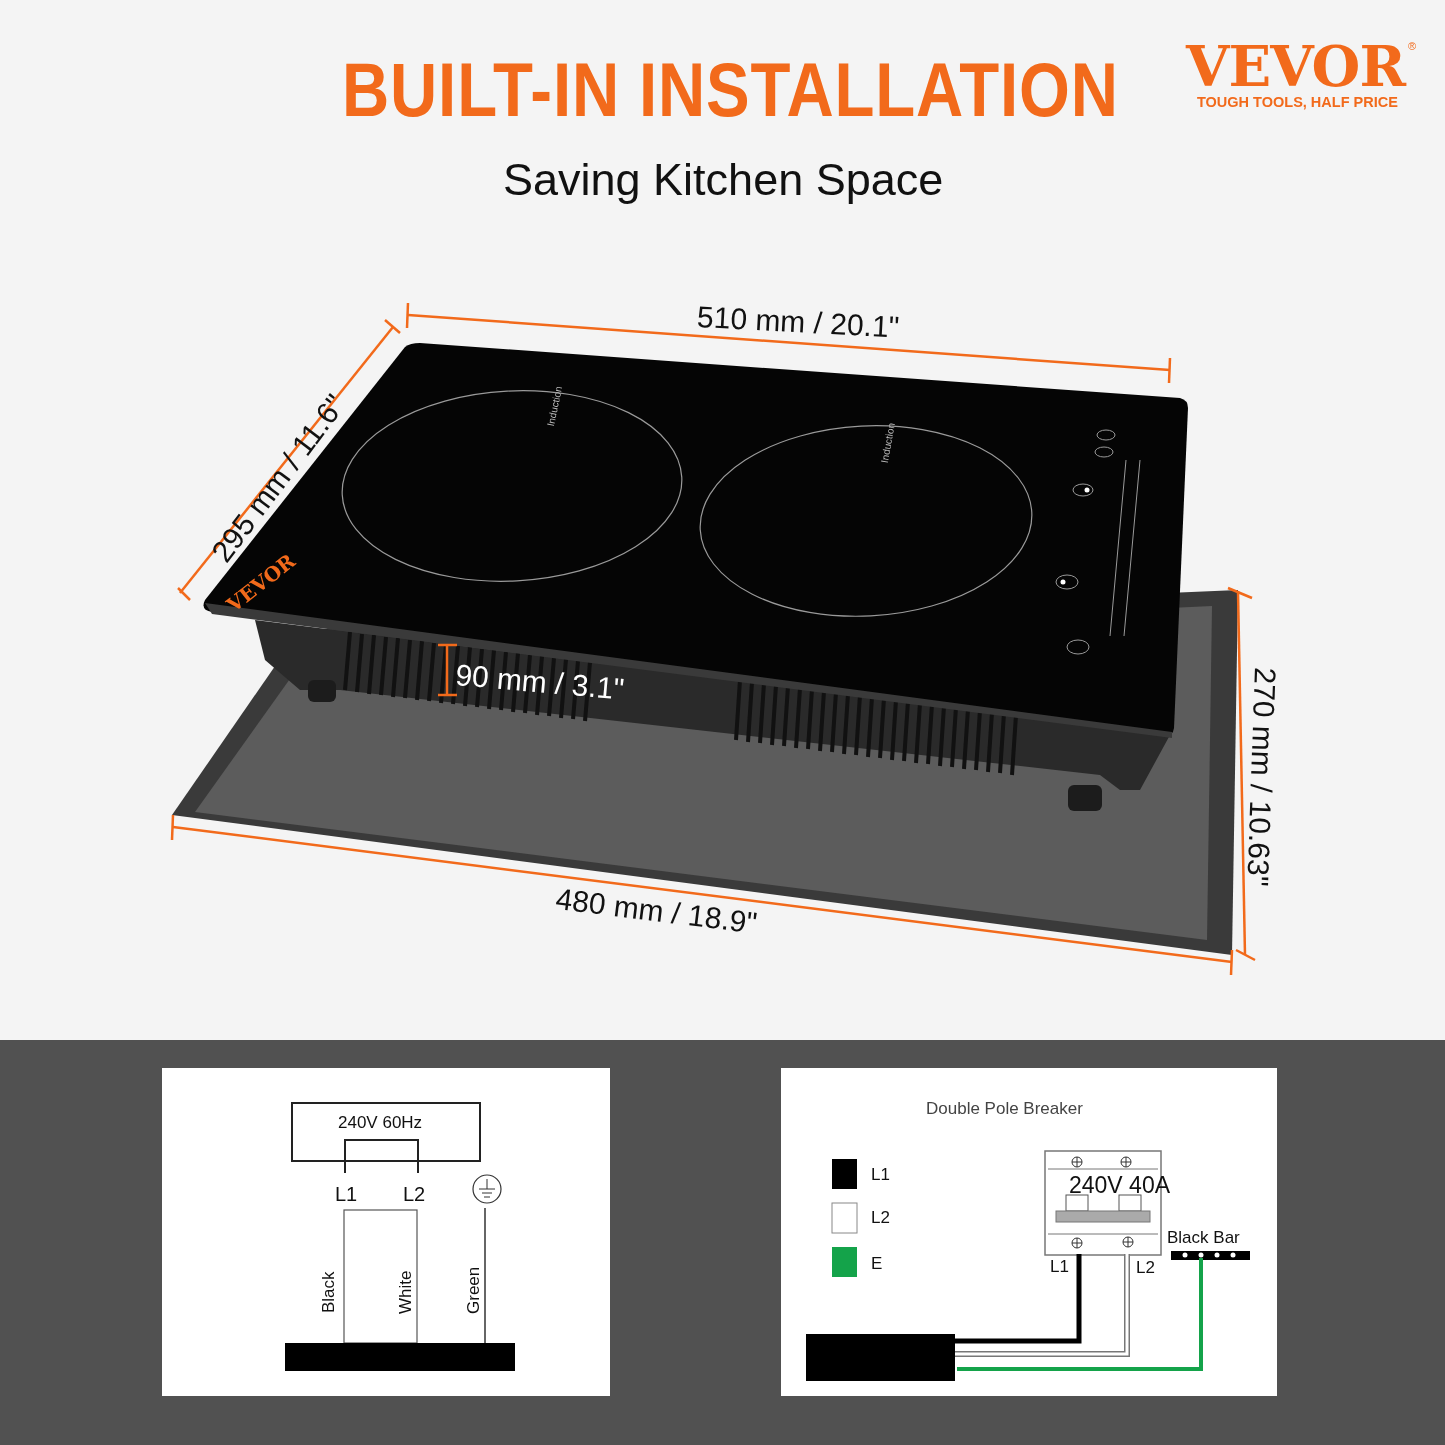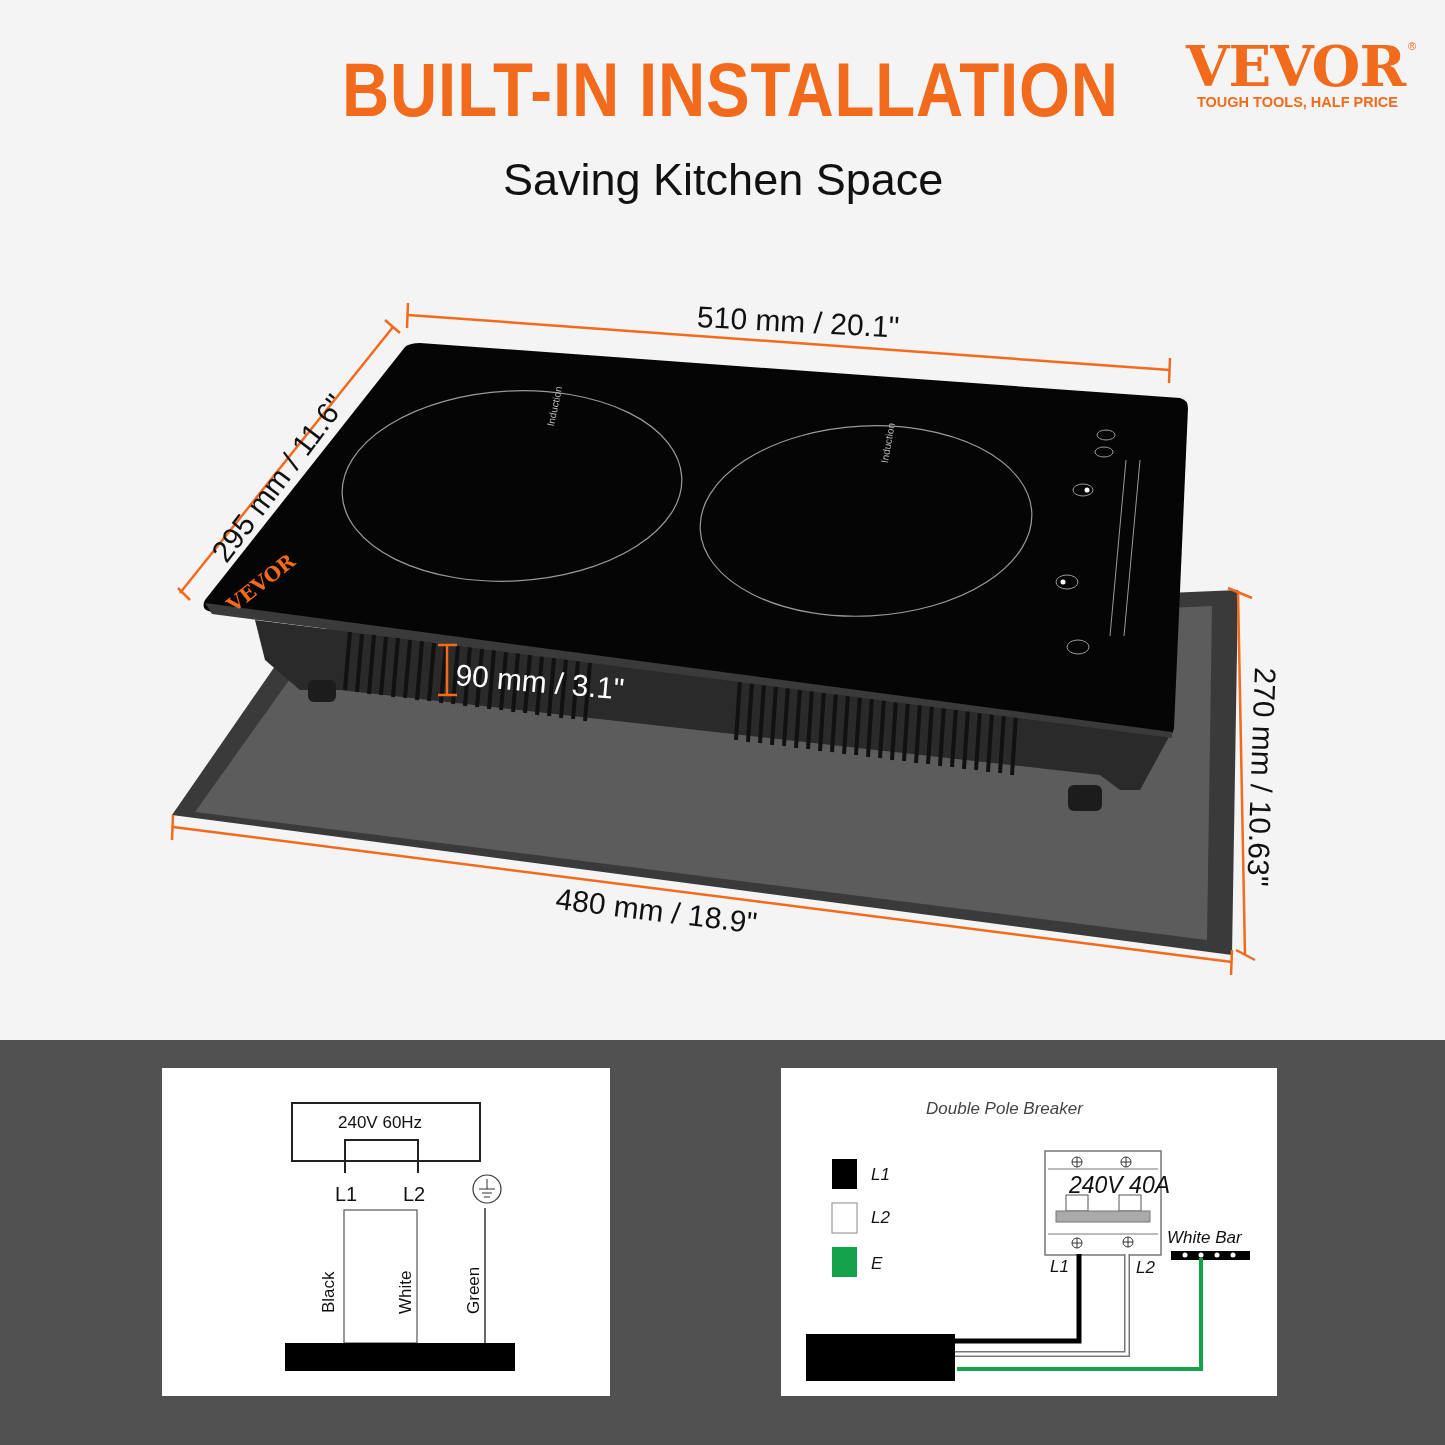--- a/index.html
+++ b/index.html
@@ -35,21 +35,21 @@
   .illus { position: absolute; left: 0; top: 0; }
 
   .dim-label {
     position: absolute; font-size: 30px; color: #111; white-space: nowrap;
     transform-origin: left top;
   }
   .dim-label.white { color: #fff; }
 
   .panel { position: absolute; background: #fff; top: 1068px; height: 328px; }
   .panel-left { left: 162px; width: 448px; }
-  .panel-right { left: 781px; width: 496px; font-style: italic; }
+  .panel-right { left: 781px; width: 496px; }
 
   .ptxt { position: absolute; font-size: 17px; color: #111; white-space: nowrap; }
   .ptxt.gray { color: #444; }
   .vtxt { position: absolute; font-size: 17px; color: #111; white-space: nowrap; transform: rotate(-90deg); transform-origin: left top; }
 </style>
 </head>
 <body>
 
 <div class="top"></div>
 <div class="bottom"></div>
@@ -246,14 +246,14 @@
     <polyline points="174,286 346,286 346,186" fill="none" stroke="#fff" stroke-width="3"></polyline>
     <polyline points="176,301 420,301 420,190" fill="none" stroke="#14a34a" stroke-width="4"></polyline>
   </svg>
   <div class="ptxt gray" style="left:145px;top:31px;">Double Pole Breaker</div>
   <div class="ptxt" style="left:90px;top:97px;">L1</div>
   <div class="ptxt" style="left:90px;top:140px;">L2</div>
   <div class="ptxt" style="left:90px;top:186px;">E</div>
   <div class="ptxt" style="left:288px;top:104px;font-size:23px;">240V 40A</div>
   <div class="ptxt" style="left:269px;top:189px;">L1</div>
   <div class="ptxt" style="left:355px;top:190px;">L2</div>
-  <div class="ptxt" style="left:386px;top:160px;">White Bar</div>
+  <div class="ptxt" style="left:386px;top:160px;">Black Bar</div>
 </div>
 
 </body></html>

